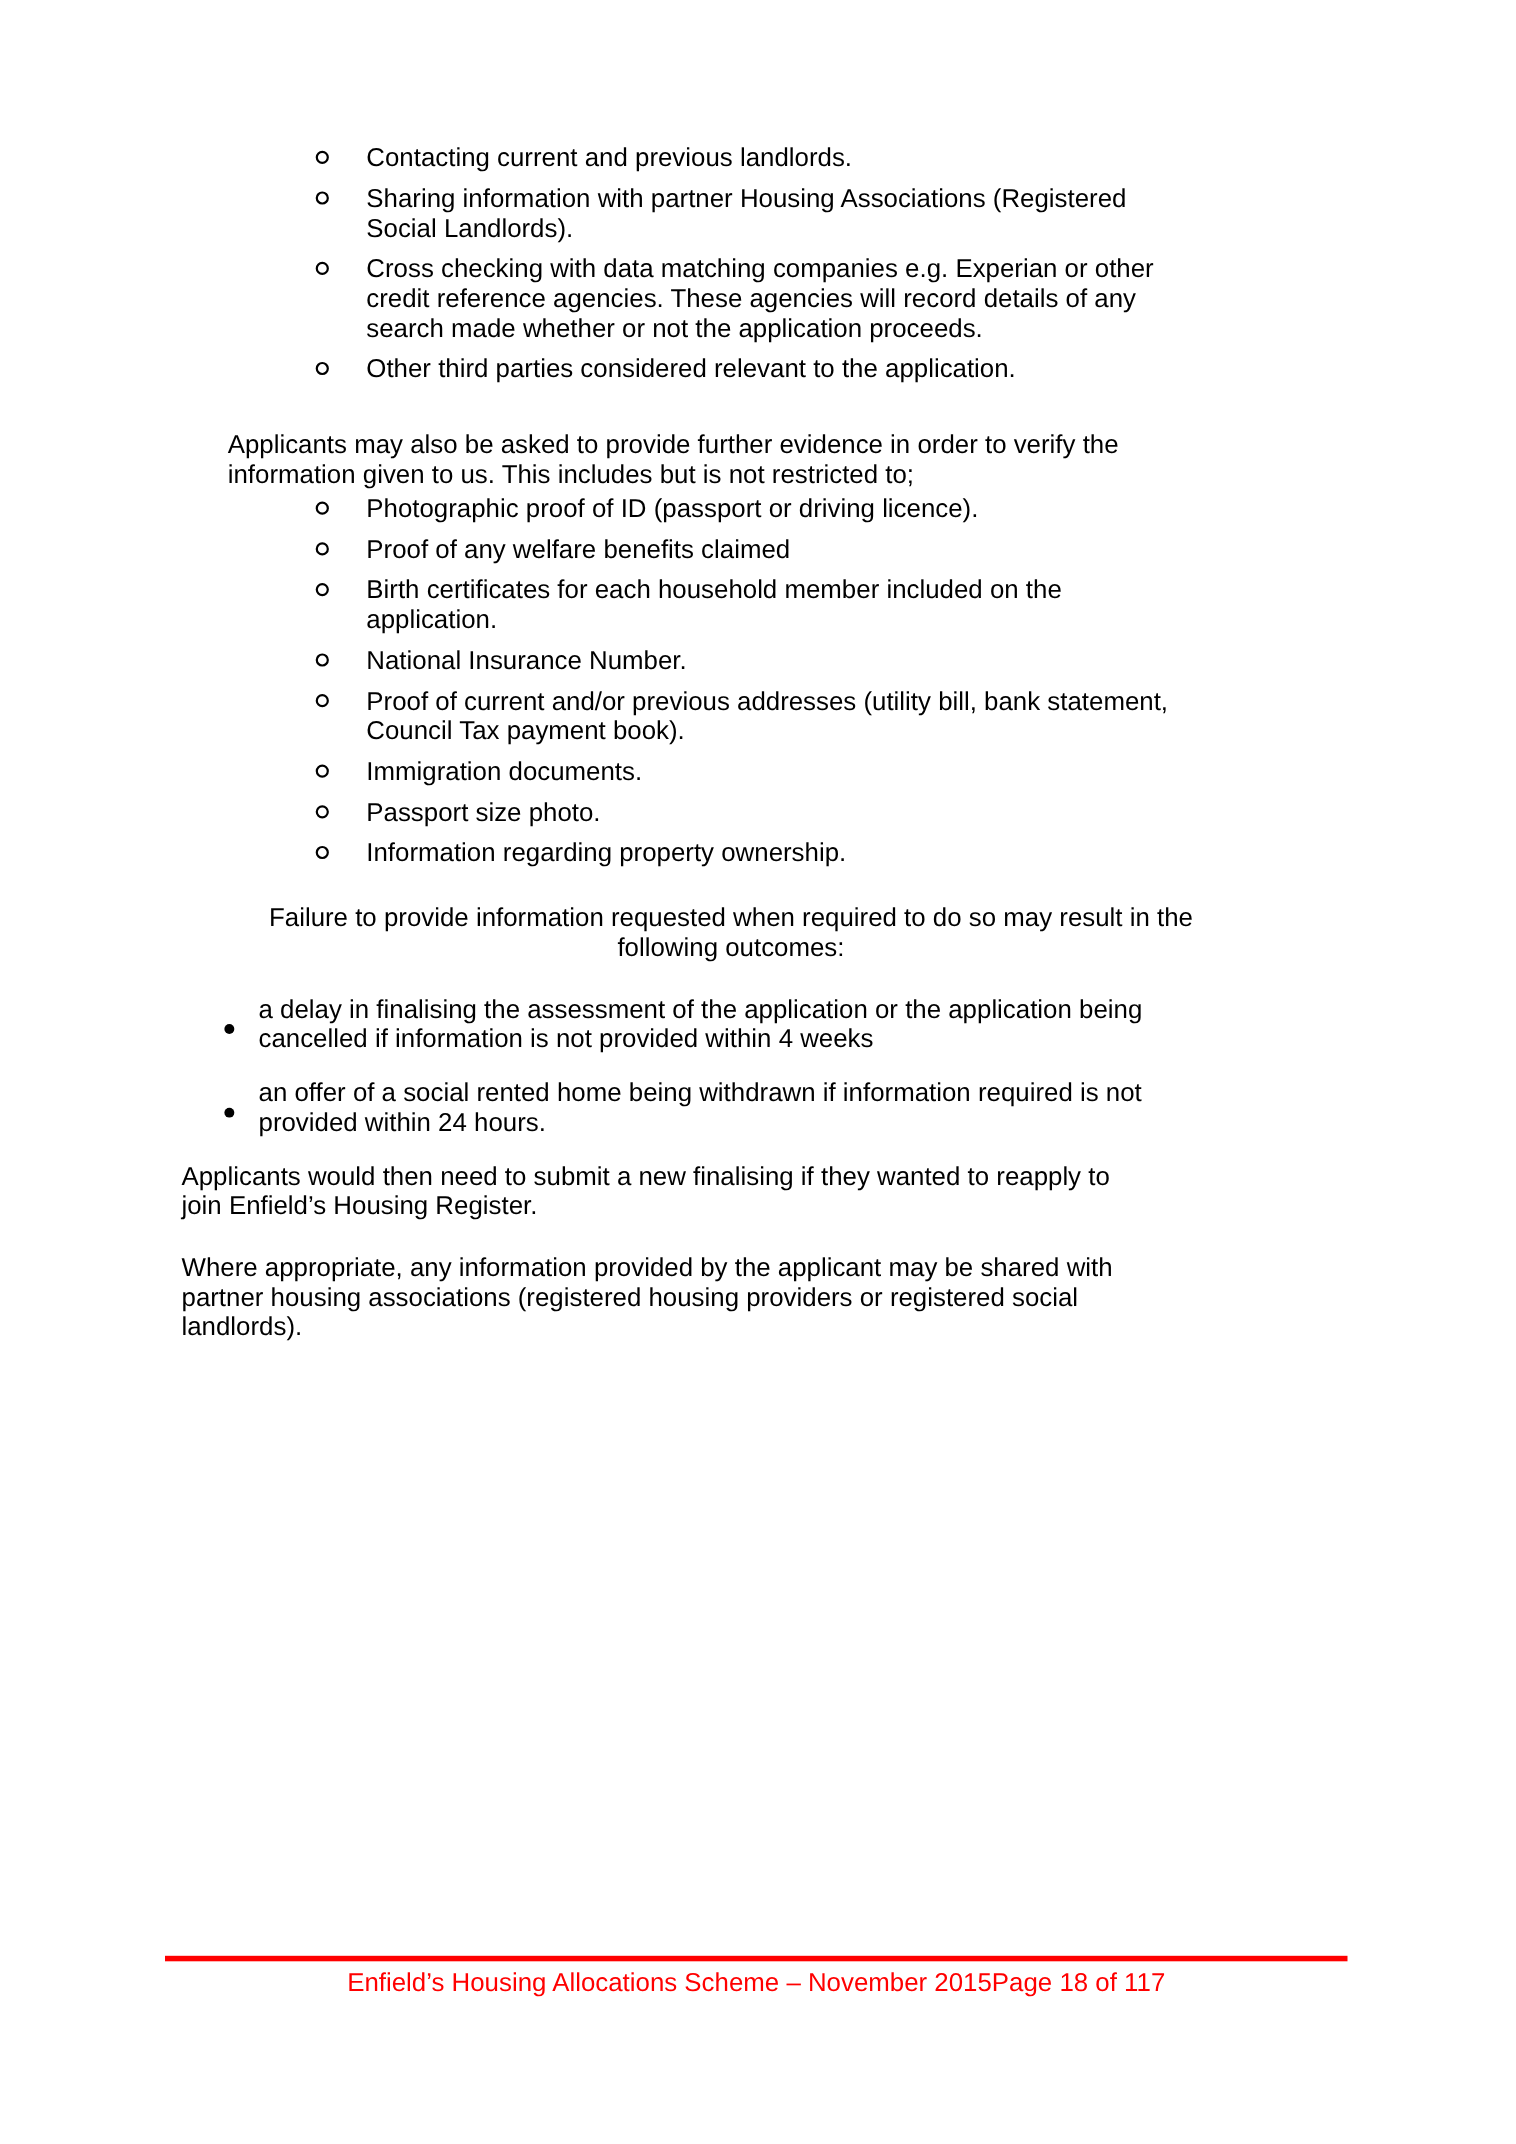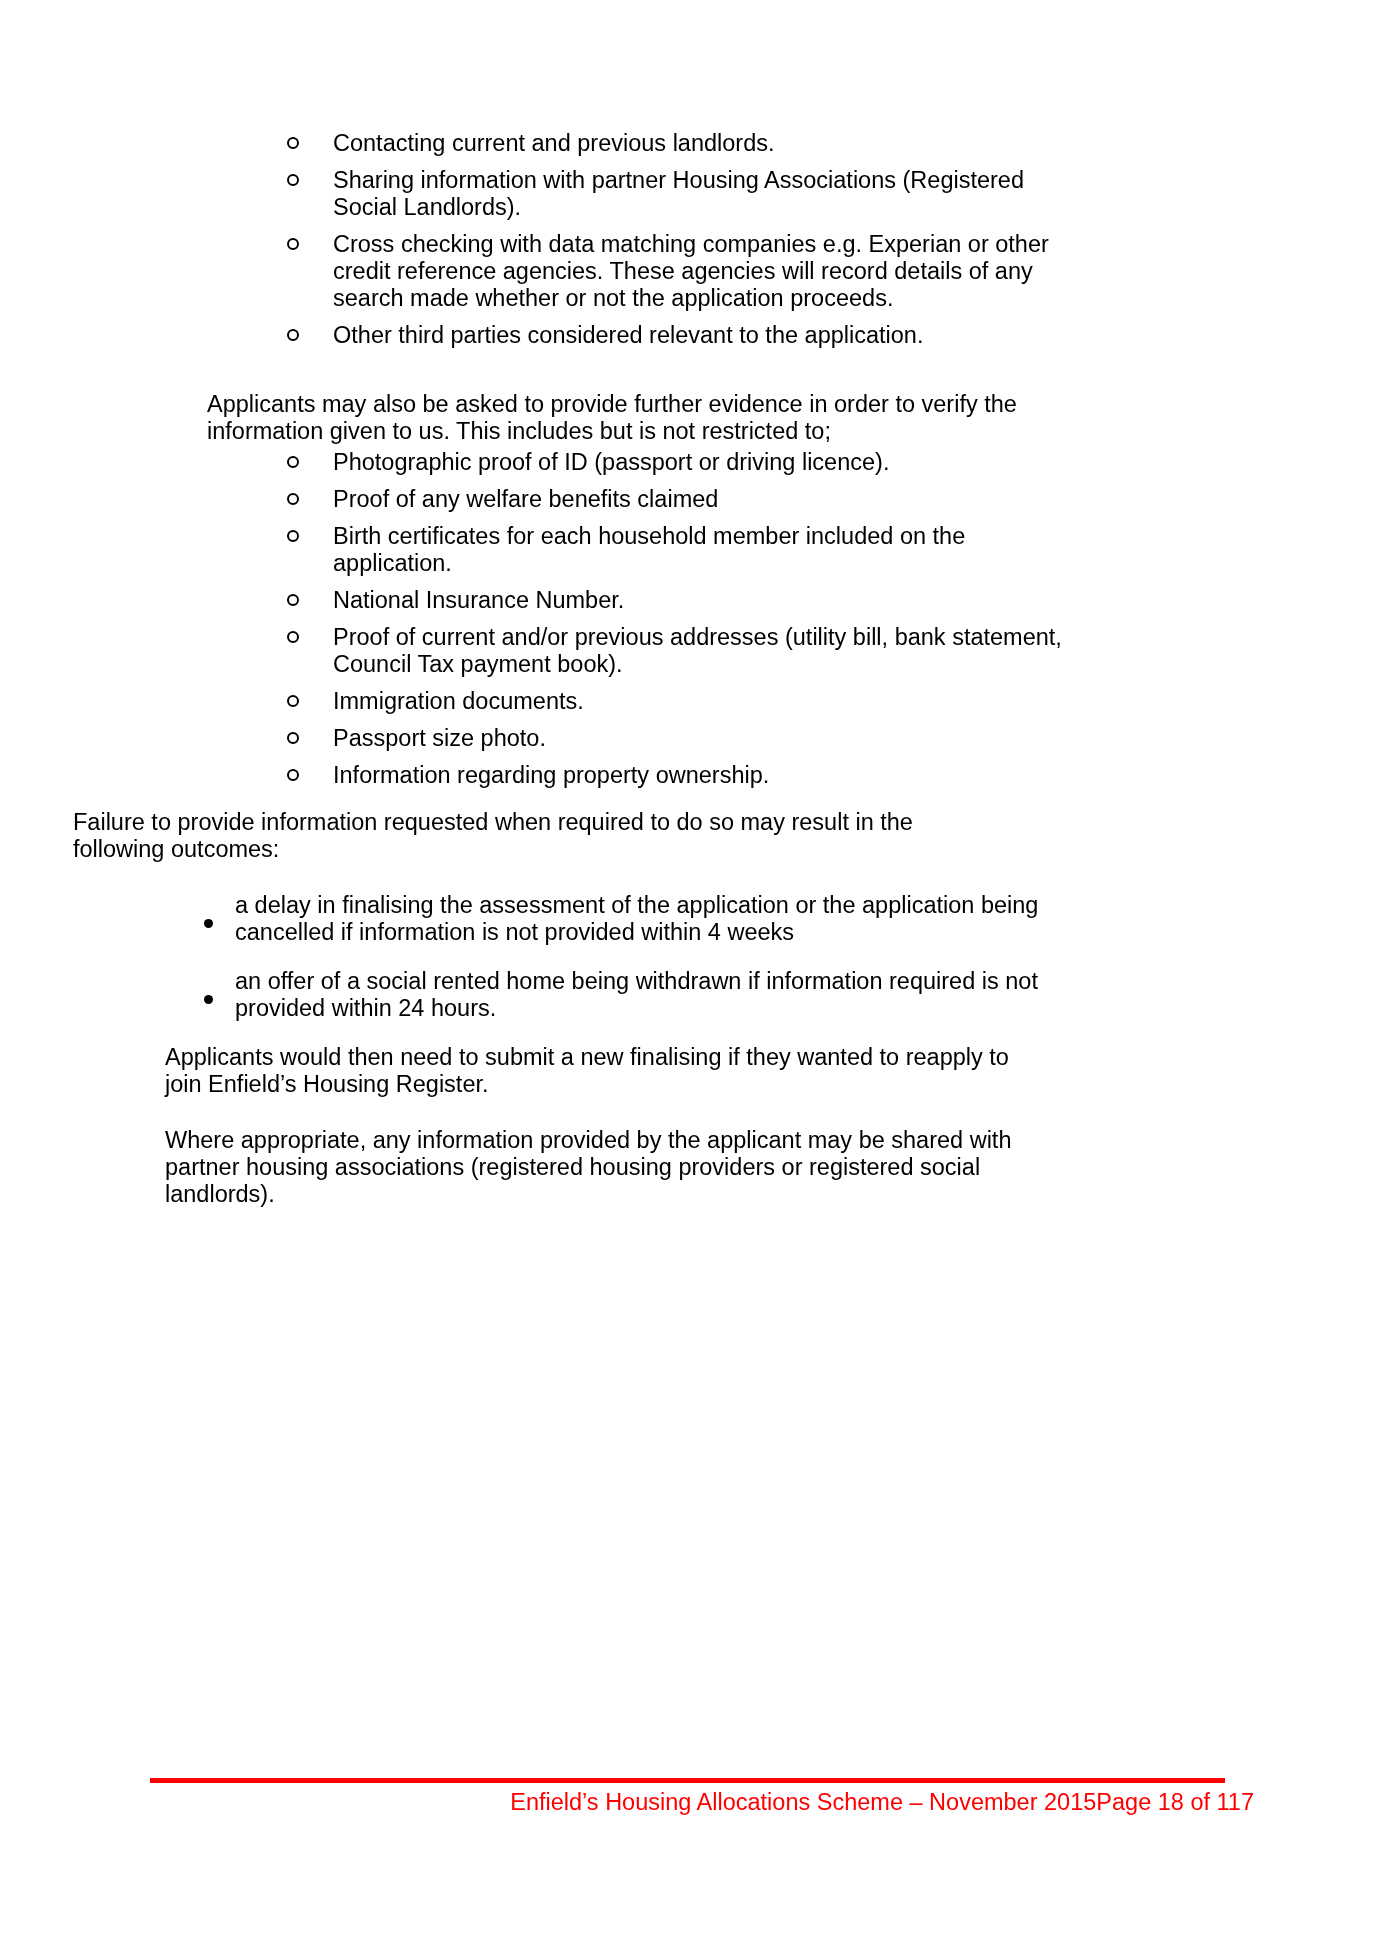--- a/index.html
+++ b/index.html
@@ -68,42 +68,41 @@
     background: #000;
     border-radius: 50%;
     margin: 9px 22px 0 0;
   }
 
   p.para {
     margin: 0;
     padding-right: 130px;
   }
   p.para-indent-a { margin: 42px 0 4px 0; padding-left: 207px; }
-  p.para-failure  { margin: 20px 0 0 0;  padding-left: 73px; }
+  p.para-failure  { margin: 32px 0 0 0;  padding-left: 94px; text-align: center; }
   p.para-reapply  { margin: 20px 0 0 0;  padding-left: 165px; }
   p.para-sharing  { margin: 29px 0 0 0;  padding-left: 165px; }
 
   
   .footer-rule {
     position: absolute;
     left: 150px;
     top: 1778px;
     width: 1075px;
     height: 5px;
     background: #ff0000;
   }
   .footer-row {
     position: absolute;
     left: 165px;
     top: 1789px;
     width: 1045px;
     display: flex;
-    justify-content: flex-end;
+    justify-content: center;
     color: #ff0000;
-    margin-left: 44px;
   }
 </style>
 </head>
 <body>
 
 <div class="page">
   <div class="content">
 
     <ul class="o-list">
       <li>

